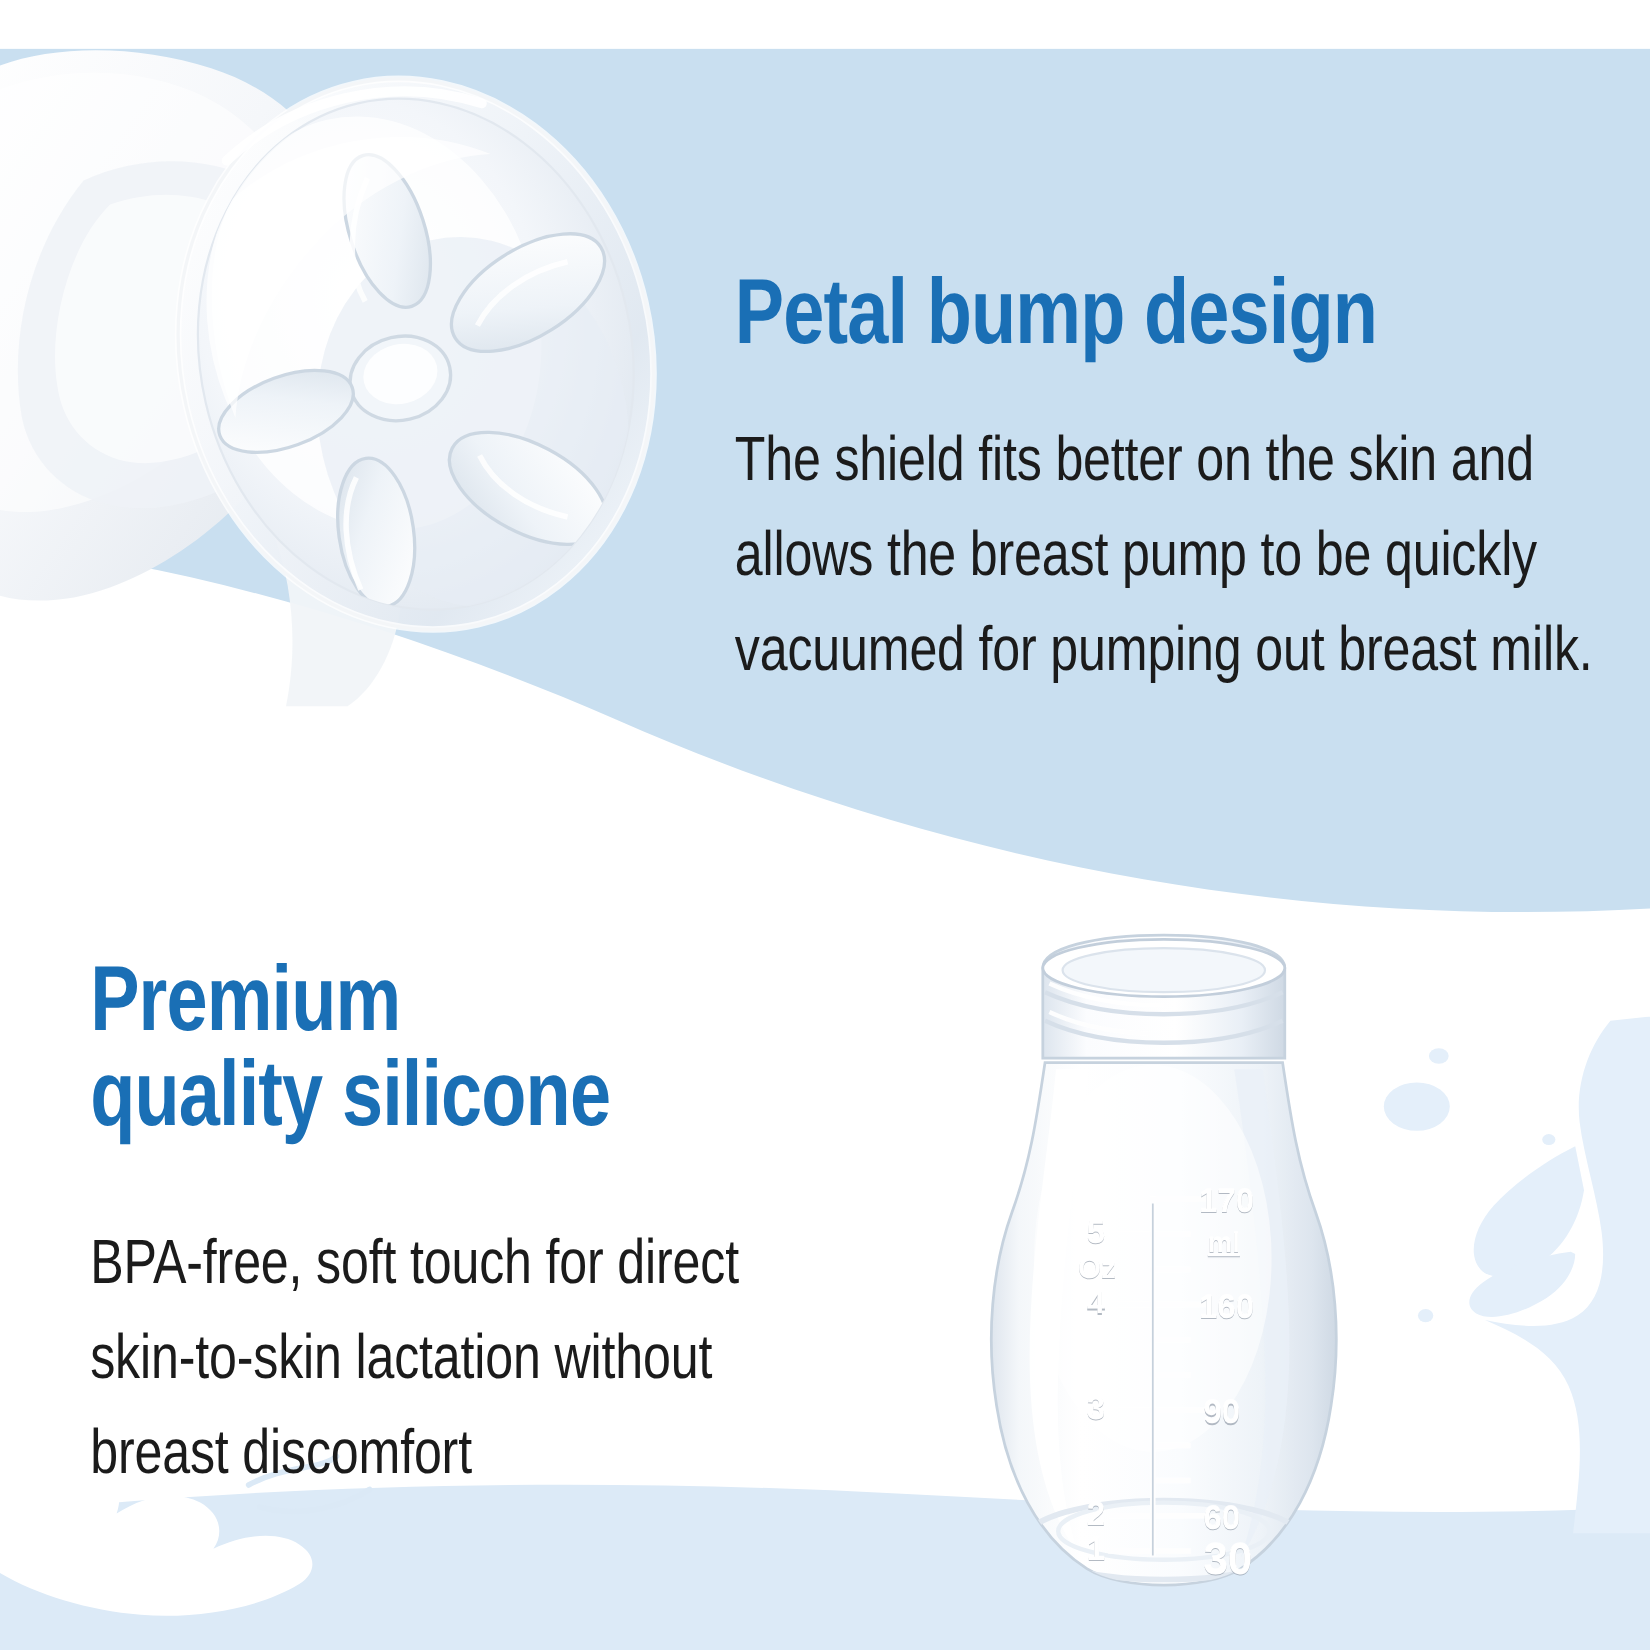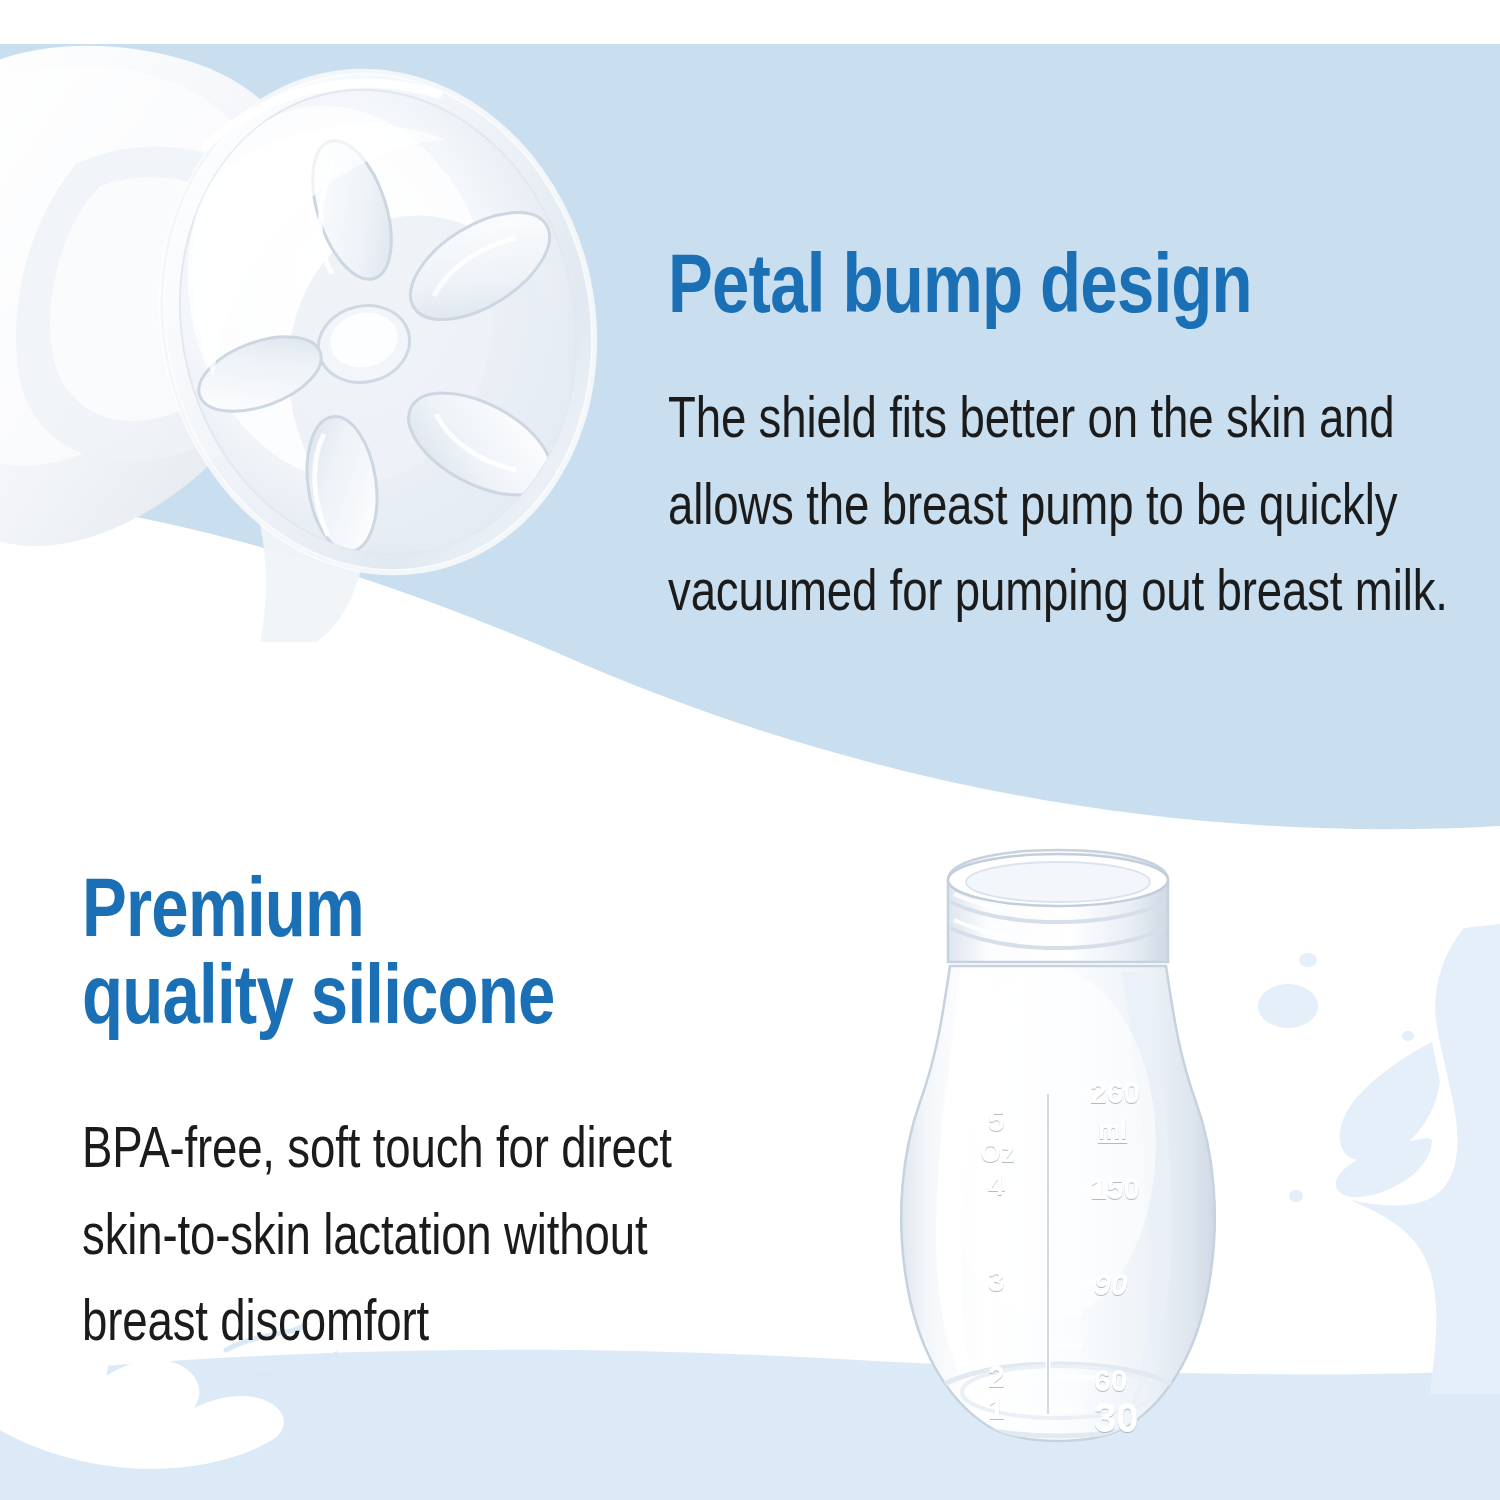--- a/index.html
+++ b/index.html
@@ -339,24 +339,24 @@
         <line x1="200" y1="342" x2="162" y2="342"></line>
         <line x1="200" y1="438" x2="162" y2="438"></line>
         <line x1="200" y1="534" x2="162" y2="534"></line>
         <line x1="200" y1="566" x2="162" y2="566"></line>
       </g>
       <g stroke="#b9c6d4" stroke-width="1.6" opacity="0.8">
         <line x1="200" y1="250" x2="200" y2="570"></line>
       </g>
     </svg>
 
-    <span class="scale-label" style="left:242px; top:232px; font-size:30px;">260</span>
+    <span class="scale-label" style="left:242px; top:232px; font-size:30px;">170</span>
     <span class="scale-label" style="left:250px; top:272px; font-size:25px;text-decoration:underline;">ml</span>
-    <span class="scale-label" style="left:242px; top:328px; font-size:30px;">150</span>
-    <span class="scale-label" style="left:246px; top:424px; font-size:30px;font-style:italic;">90</span>
+    <span class="scale-label" style="left:242px; top:328px; font-size:30px;">160</span>
+    <span class="scale-label" style="left:246px; top:424px; font-size:30px;">90</span>
     <span class="scale-label" style="left:246px; top:520px; font-size:30px;">60</span>
     <span class="scale-label" style="left:246px; top:552px; font-size:40px;">30</span>
 
     <span class="scale-label" style="left:140px; top:260px; font-size:30px;">5</span>
     <span class="scale-label" style="left:132px; top:294px; font-size:27px;">Oz</span>
     <span class="scale-label" style="left:140px; top:324px; font-size:30px;">4</span>
     <span class="scale-label" style="left:140px; top:420px; font-size:30px;">3</span>
     <span class="scale-label" style="left:140px; top:516px; font-size:30px;">2</span>
     <span class="scale-label" style="left:140px; top:548px; font-size:30px;">1</span>
   </div>

